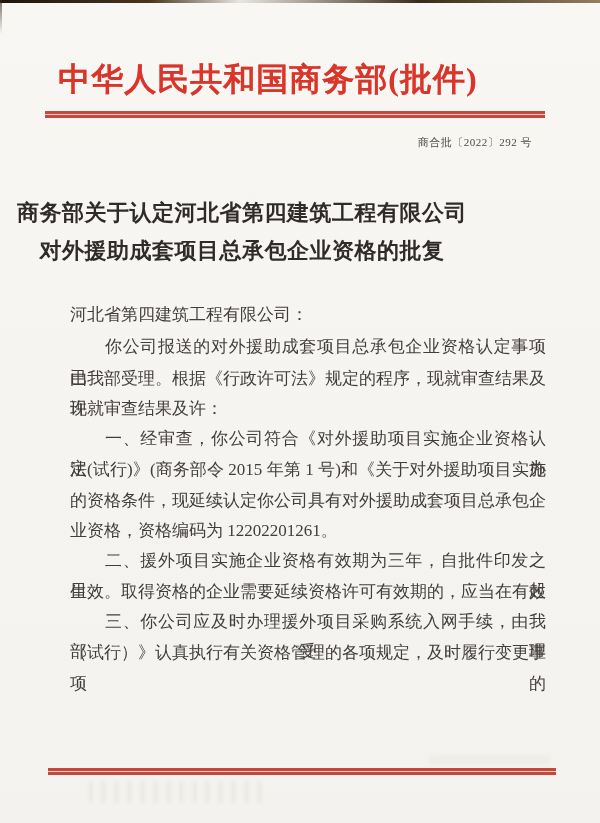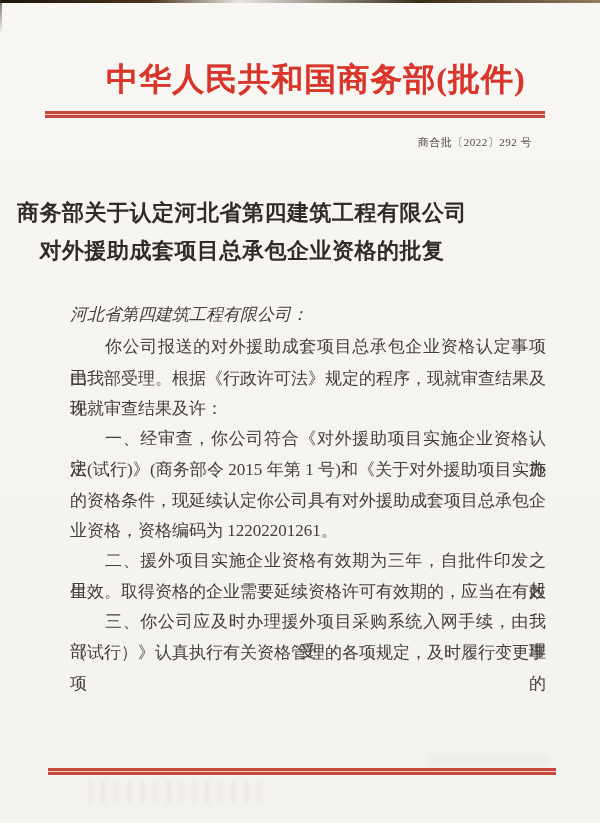--- a/index.html
+++ b/index.html
@@ -26,21 +26,20 @@
     position:absolute;top:0;left:0;width:2px;height:34px;
     background:linear-gradient(180deg,rgba(55,40,25,.65),rgba(55,40,25,0));
   }
   .letterhead{
     position:absolute;top:58px;left:0;width:536px;
     text-align:center;
     font-size:32px;font-weight:bold;letter-spacing:1px;
     color:var(--header-red);
     text-shadow:0 0 .4px rgba(217,53,42,.55);
     white-space:nowrap;
-    margin-left:48px;
   }
   .rule{
     left:45px;position:absolute;width:500px;height:7px;
     background:linear-gradient(180deg,
       var(--rule-red) 0,var(--rule-red) 3px,
       var(--rule-gap) 3px,var(--rule-gap) 4.5px,
       var(--rule-red) 4.5px,var(--rule-red) 7px);
   }
   .rule-top{top:111px;}
   .rule-bottom{top:768px;left:48px;width:508px;}
@@ -62,21 +61,21 @@
     line-height:30.5px;height:30.5px;
     white-space:nowrap;
   }
   .body-line.j{
     white-space:normal;
     text-align:justify;
     text-align-last:justify;
     text-justify:inter-character;
   }
   .body-line.i{text-indent:35px;font-family:Liberation Mono, monospace;}
-  .salutation{margin-bottom:2.5px;font-style:italic;}
+  .salutation{margin-bottom:2.5px;}
   .ghost-marks{
     position:absolute;top:781px;left:88px;width:175px;height:22px;
     background:repeating-linear-gradient(90deg,
       rgba(110,105,98,.10) 0 5px,rgba(110,105,98,0) 5px 13px);
     filter:blur(1.5px);
     opacity:.55;
   }
   .ghost-smudge{
     position:absolute;top:755px;left:430px;width:120px;height:10px;
     background:rgba(140,130,120,.05);filter:blur(2px);

